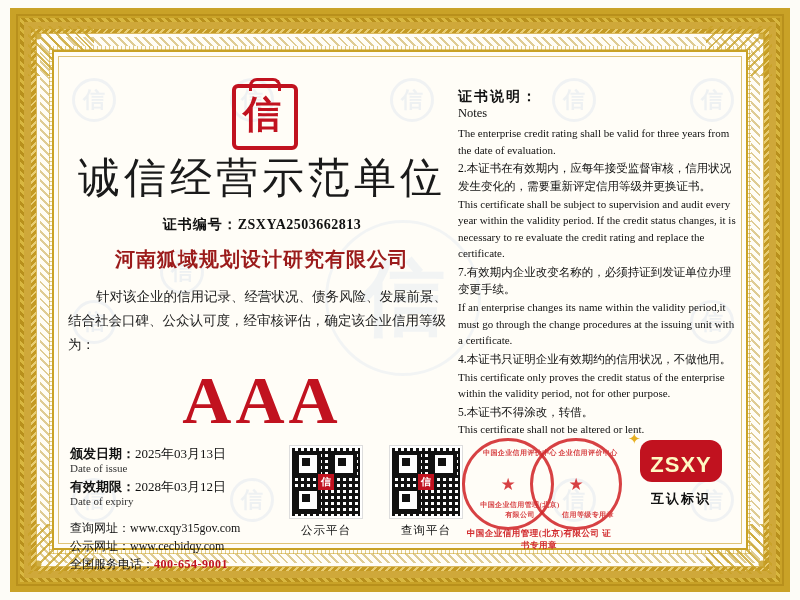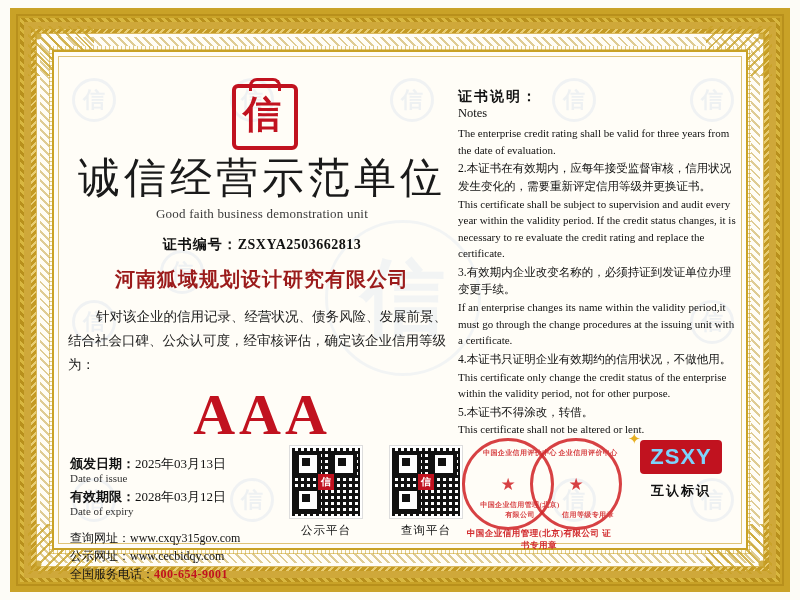--- a/index.html
+++ b/index.html
@@ -229,21 +229,21 @@
     margin: 12px 6px 0 6px;
     font-size: 13.5px;
     line-height: 1.75;
     color: #1a1a1a;
     text-align: left;
     text-indent: 28px;
   }
 
   .grade {
     margin-top: 10px;
-    font-size: 58px;
+    font-size: 68px;
     font-weight: bold;
     color: #c1121f;
     letter-spacing: 4px;
     font-family: "Liberation Serif", serif;
     line-height: 1;
   }
 
   
   .dates {
     margin-top: 12px;
@@ -363,26 +363,26 @@
   .zsxy {
     position: absolute;
     right: 2px;
     top: 380px;
     width: 110px;
     text-align: center;
   }
   .zsxy-badge {
     display: inline-block;
     background: #c1121f;
-    color: #7dd3fc;
+    color: #fef9c3;
     font-weight: bold;
     font-size: 22px;
     letter-spacing: 1px;
-    padding: 4px 10px 4px 10px;
-    border-radius: 4px;
+    padding: 12px 10px 4px 10px;
+    border-radius: 12px;
     font-family: "Liberation Sans", sans-serif;
   }
   .zsxy-sparkle {
     position: absolute;
     left: 2px; top: -10px;
     color: #e8b021;
     font-size: 15px;
   }
   .zsxy-caption {
     margin-top: 8px;
@@ -452,21 +452,20 @@
 
     <div class="left-col">
 
       <div class="emblem">
         <div class="cap"></div>
         <div class="ring"></div>
         <div class="glyph">信</div>
       </div>
 
       <div class="title-cn">诚信经营示范单位</div>
-      <div class="title-en">Good faith business demonstration unit</div>
 
       <div class="cert-no">
         <span class="label">证书编号：</span><span class="value">ZSXYA2503662813</span>
       </div>
 
       <div class="company">河南狐域规划设计研究有限公司</div>
 
       <div class="body-text">针对该企业的信用记录、经营状况、债务风险、发展前景、结合社会口碑、公众认可度，经审核评估，确定该企业信用等级为：</div>
 
       <div class="grade">AAA</div>
@@ -497,25 +496,25 @@
 
     <div class="right-col">
       <div class="notes-title-cn">证书说明：</div>
       <div class="notes-title-en">Notes</div>
 
       <div class="note-en">The enterprise credit rating shall be valid for three years from the date of evaluation.</div>
 
       <div class="note-cn">2.本证书在有效期内，应每年接受监督审核，信用状况发生变化的，需要重新评定信用等级并更换证书。</div>
       <div class="note-en">This certificate shall be subject to supervision and audit every year within the validity period. If the credit status changes, it is necessary to re evaluate the credit rating and replace the certificate.</div>
 
-      <div class="note-cn">3.有效期内企业改变名称的，必须持证到发证单位办理变更手续。</div>
+      <div class="note-cn">7.有效期内企业改变名称的，必须持证到发证单位办理变更手续。</div>
       <div class="note-en">If an enterprise changes its name within the validity period,it must go through the change procedures at the issuing unit with a certificate.</div>
 
       <div class="note-cn">4.本证书只证明企业有效期约的信用状况，不做他用。</div>
-      <div class="note-en">This certificate only change the credit status of the enterprise within the validity period, not for other purpose.</div>
+      <div class="note-en">This certificate only proves the credit status of the enterprise within the validity period, not for other purpose.</div>
 
       <div class="note-cn">5.本证书不得涂改，转借。</div>
       <div class="note-en">This certificate shall not be altered or lent.</div>
     </div>
 
     <div class="qr-wrap">
       <div class="qr-block">
         <div class="qr">
           <span class="eye e1">
               <i></i>

